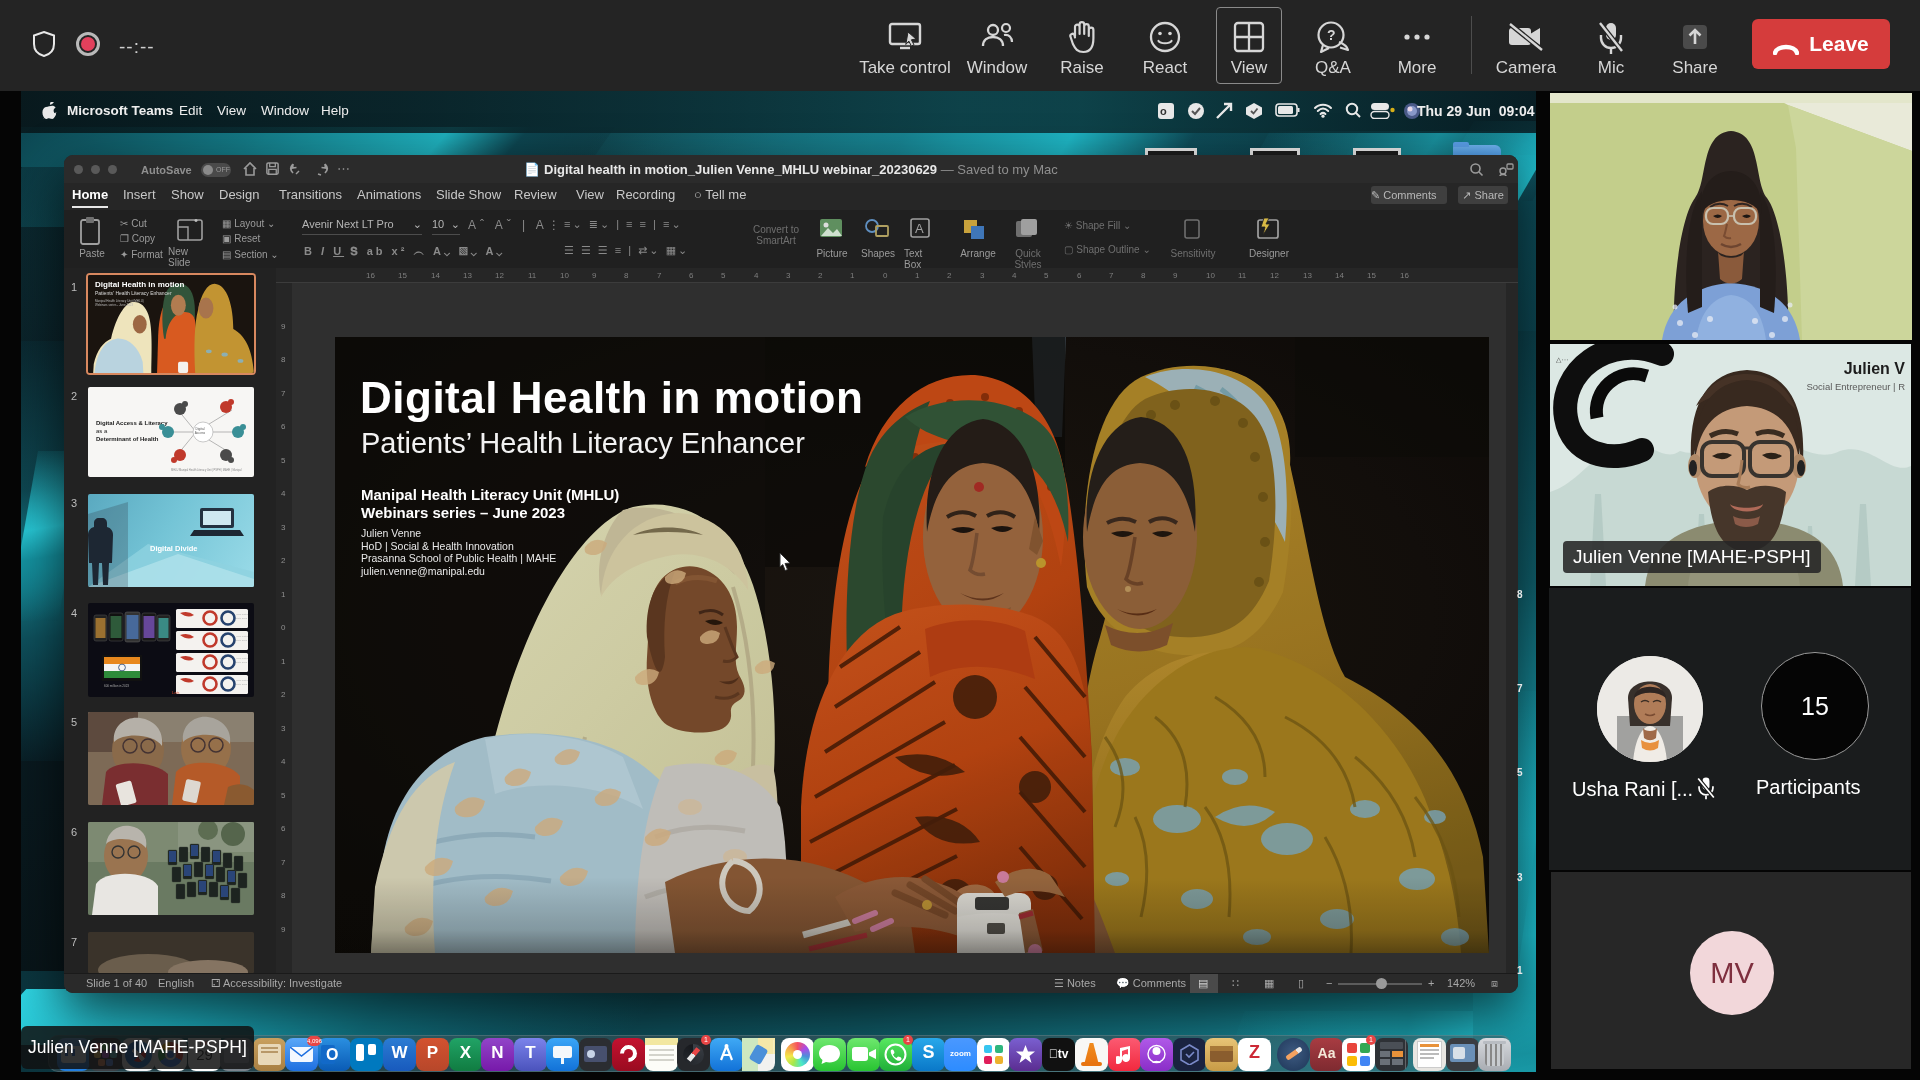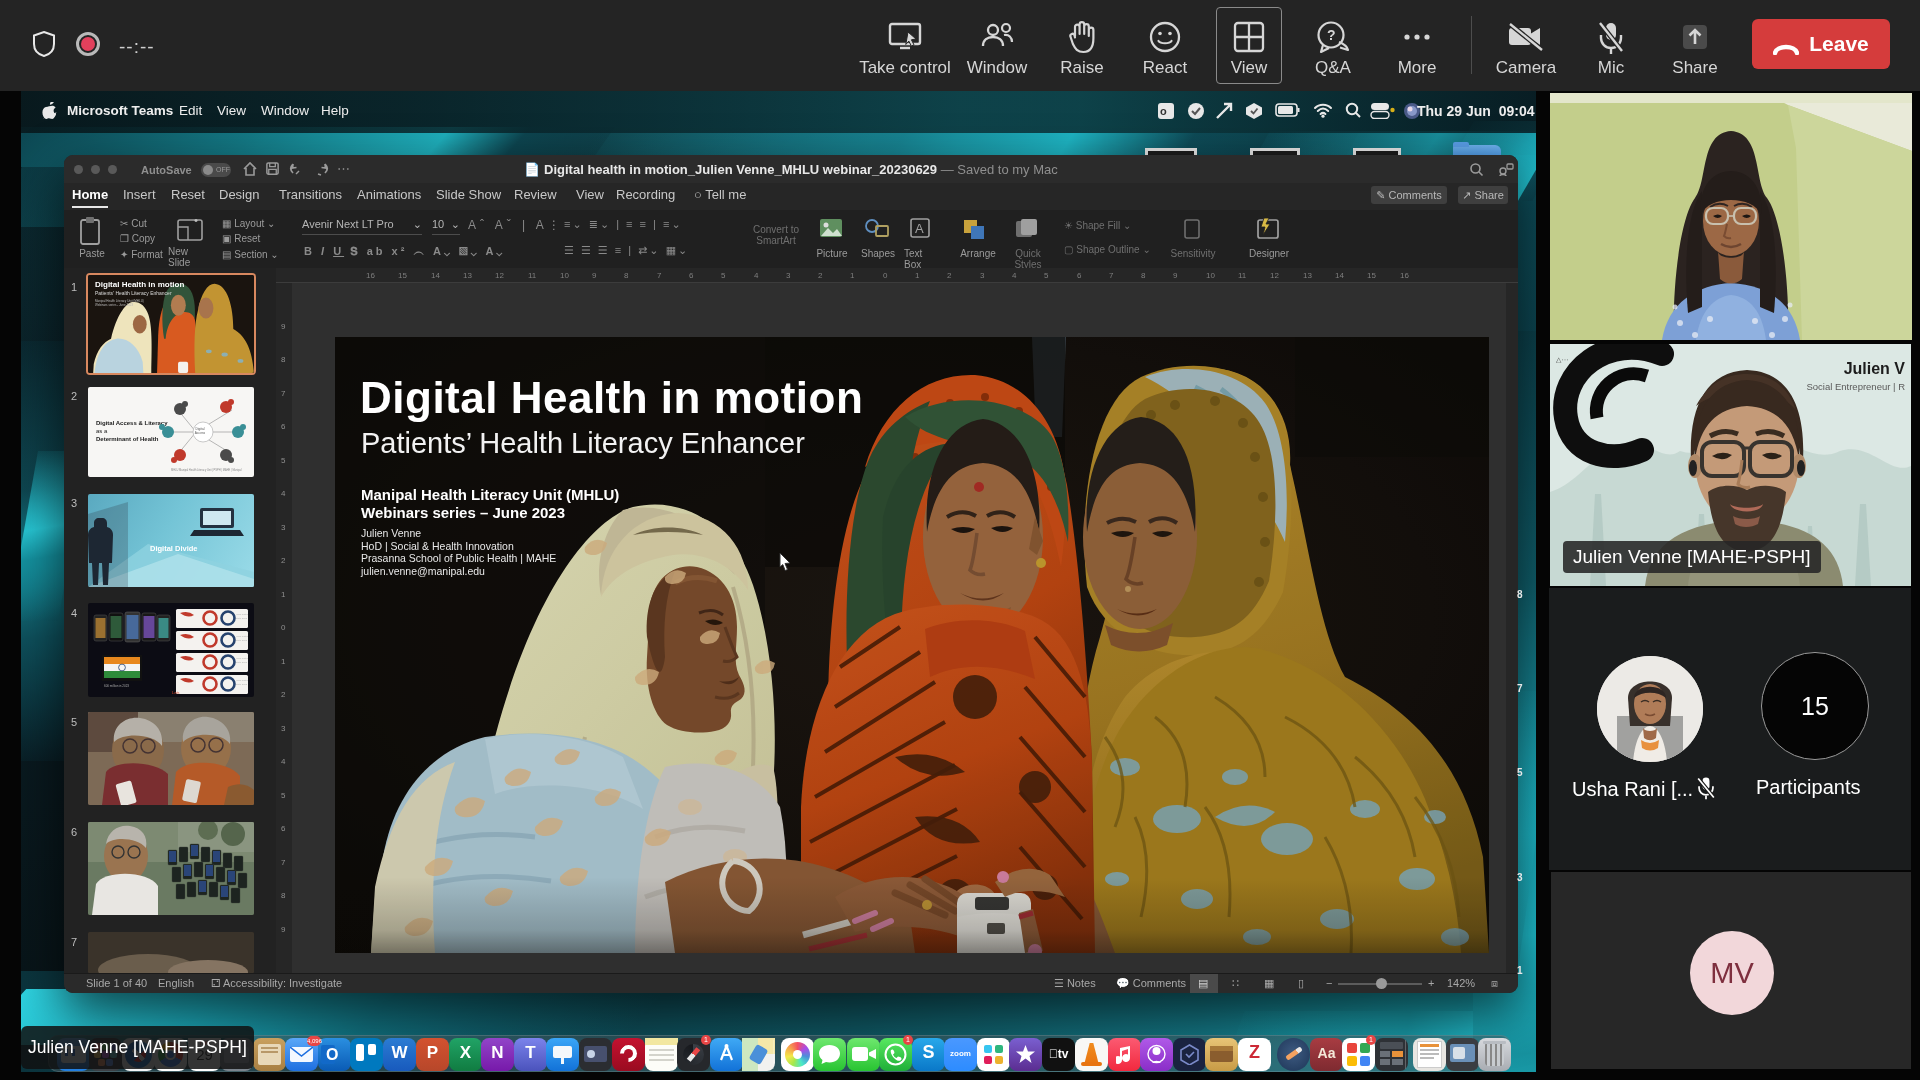--- a/index.html
+++ b/index.html
@@ -173,30 +173,30 @@
           </svg>
         <svg class="abs" style="left:1434px; top:7px;" width="16" height="15" viewBox="0 0 16 15">
             <circle cx="5" cy="9" r="3" fill="none" stroke="#9a9a9a" stroke-width="1.4"></circle>
             <path d="M2 14 c0-2 6-2 6 0" fill="none" stroke="#9a9a9a" stroke-width="1.4"></path>
             <rect x="9" y="2" width="6" height="5" rx="1" fill="none" stroke="#9a9a9a" stroke-width="1.3"></rect>
           </svg>
       </div>
       <div id="ppt-tabs">
         <span class="abs" style="left:8px; top:4px; color:#fff; font-weight:bold; border-bottom:2px solid #e8e8e8; padding-bottom:4px;">Home</span>
         <span class="abs" style="left:59px; top:4px;">Insert</span>
-        <span class="abs" style="left:107px; top:4px;">Reset</span>
+        <span class="abs" style="left:107px; top:4px;">Show</span>
         <span class="abs" style="left:155px; top:4px;">Design</span>
         <span class="abs" style="left:215px; top:4px;">Transitions</span>
         <span class="abs" style="left:293px; top:4px;">Animations</span>
         <span class="abs" style="left:372px; top:4px;">Slide Show</span>
         <span class="abs" style="left:450px; top:4px;text-align:right;">Review</span>
         <span class="abs" style="left:512px; top:4px;">View</span>
         <span class="abs" style="left:552px; top:4px;">Recording</span>
         <span class="abs" style="left:630px; top:4px;">○ Tell me</span>
-        <div class="abs" style="left:1307px; top:3px; width:76px; height:18px; background:#3f3f3f; border-radius:3px; color:#b8b8b8; font-size:11px; text-align:center; line-height:18px;">✎ Comments</div>
+        <div class="abs" style="left:1307px; top:3px; width:76px; height:18px; background:#3f3f3f; border-radius:3px; color:#b8b8b8; font-size:11px; line-height:18px;">✎ Comments</div>
         <div class="abs" style="left:1394px; top:3px; width:50px; height:18px; background:#3f3f3f; border-radius:3px; color:#b8b8b8; font-size:11px; text-align:center; line-height:18px;">↗ Share</div>
       </div>
       <div id="ppt-ribbon">
 
         <svg class="abs" style="left:14px; top:6px;" width="26" height="30" viewBox="0 0 26 30">
             <rect x="3" y="4" width="18" height="24" rx="2" fill="none" stroke="#a0a0a0" stroke-width="1.8"></rect>
             <rect x="8" y="1" width="8" height="6" rx="1" fill="#6f6f6f"></rect>
           </svg>
         <div class="abs" style="left:8px; top:38px; width:40px; text-align:center;">Paste</div>
         <div class="abs" style="left:56px; top:8px;">✂ Cut</div>

